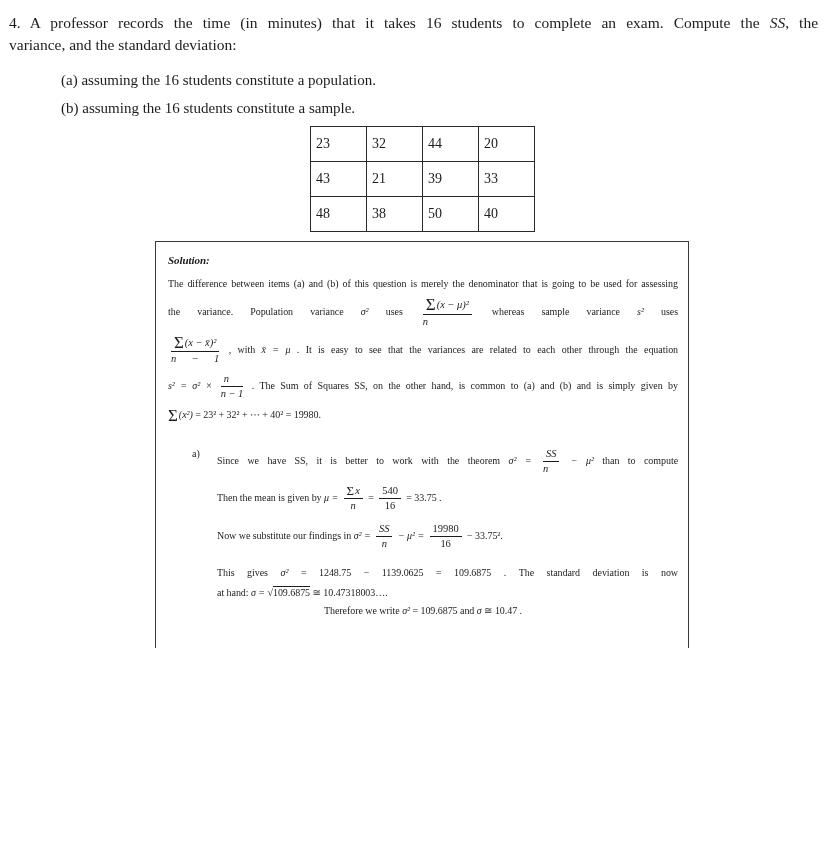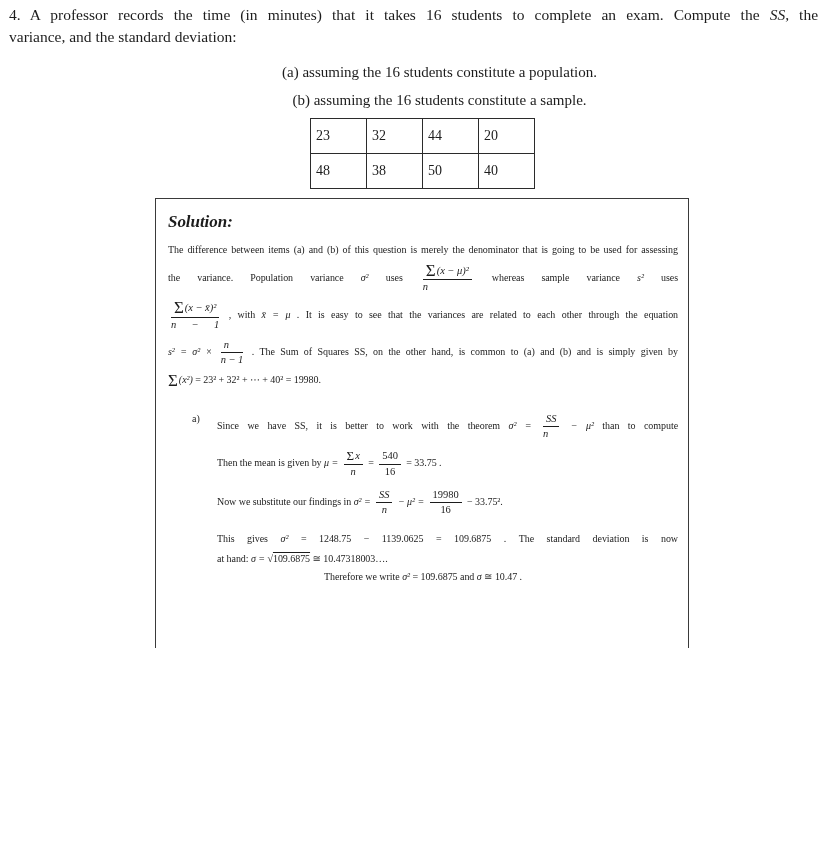--- a/index.html
+++ b/index.html
@@ -1,39 +1,39 @@
 <!DOCTYPE html>
 <html><head>
 <meta charset="utf-8">
 <style>
   html, body { margin: 0; padding: 0; }
   body {
     width: 827px; height: 857px; overflow: hidden;
     background: #ffffff; color: #1c1c1c;
     font-family: "Liberation Serif", "DejaVu Serif", serif;
   }
-  .page { position: relative; width: 827px; height: 648px; padding: 4px 9px; box-sizing: border-box; overflow: hidden; }
+  .page { position: relative; width: 827px; height: 648px; padding: 12px 9px; box-sizing: border-box; overflow: hidden; }
 
   
   .pline { font-size: 15.5px; line-height: 1.42; text-align: justify; }
   .jl { text-align: justify; -moz-text-align-last: justify; text-align-last: justify; }
-  .items { margin: 14px 0 0 52px; font-size: 15px; text-align: center; }
+  .items { margin: 14px 0 0 52px; font-size: 15px; }
   .items p { margin: 0 0 7px 0; line-height: 21px; }
 
   
   .grid { border-collapse: collapse; margin: 2px 0 0 301px; }
   .grid td { width: 50px; height: 34px; border: 1px solid #2b2b2b; font-size: 14px; padding: 0 0 0 5px; vertical-align: middle; }
 
   
   .solution {
     margin: 9px 0 0 146px; width: 534px; height: 620px; box-sizing: border-box;
     border: 1px solid #3a3a3a; padding: 11px 10px 0 12px;
     font-size: 10px; line-height: 1.4; letter-spacing: -0.05px;
   }
-  .sol-label { font-size: 17px; font-weight: bold; font-style: italic; margin-bottom: 9px; }
+  .sol-label { font-size: 11px; font-weight: bold; font-style: italic; margin-bottom: 9px; }
   .line { margin-bottom: 6px; }
   .g8 { margin-bottom: 8px; } .g9 { margin-bottom: 9px; } .g15 { margin-bottom: 15px; }
   .g22 { margin-bottom: 4px; } .g24 { margin-bottom: 24px; }
 
   .m { font-style: italic; text-align: center; }
   .u { font-style: normal; }
 
   .frac { display: inline-block; vertical-align: middle; text-align: center; line-height: 1.15; margin: 1px 3px; font-size: 10.5px; }
   .frac .num { display: block; border-bottom: 1px solid #1c1c1c; padding: 0 3px 1px 3px; }
   .frac .den { display: block; padding-top: 1px; }
@@ -66,20 +66,26 @@
     <p>(b) assuming the 16 students constitute a sample.</p>
   </div>
 
   <table class="grid">
     <tbody>
         <tr>
       <td>23</td>
       <td>32</td>
       <td>44</td>
       <td>20</td>
+    </tr>
+    <tr>
+      <td>43</td>
+      <td>21</td>
+      <td>39</td>
+      <td>33</td>
     </tr>
     <tr>
       <td>48</td>
       <td>38</td>
       <td>50</td>
       <td>40</td>
     </tr>
   </tbody>
     </table>
 

